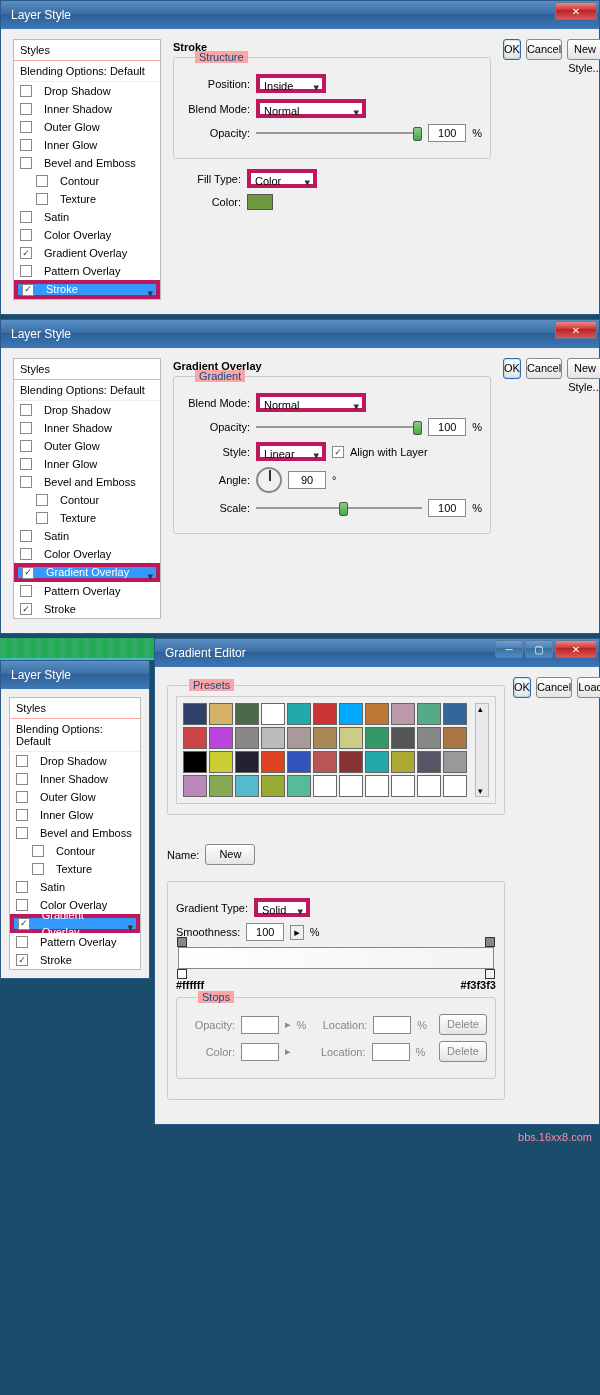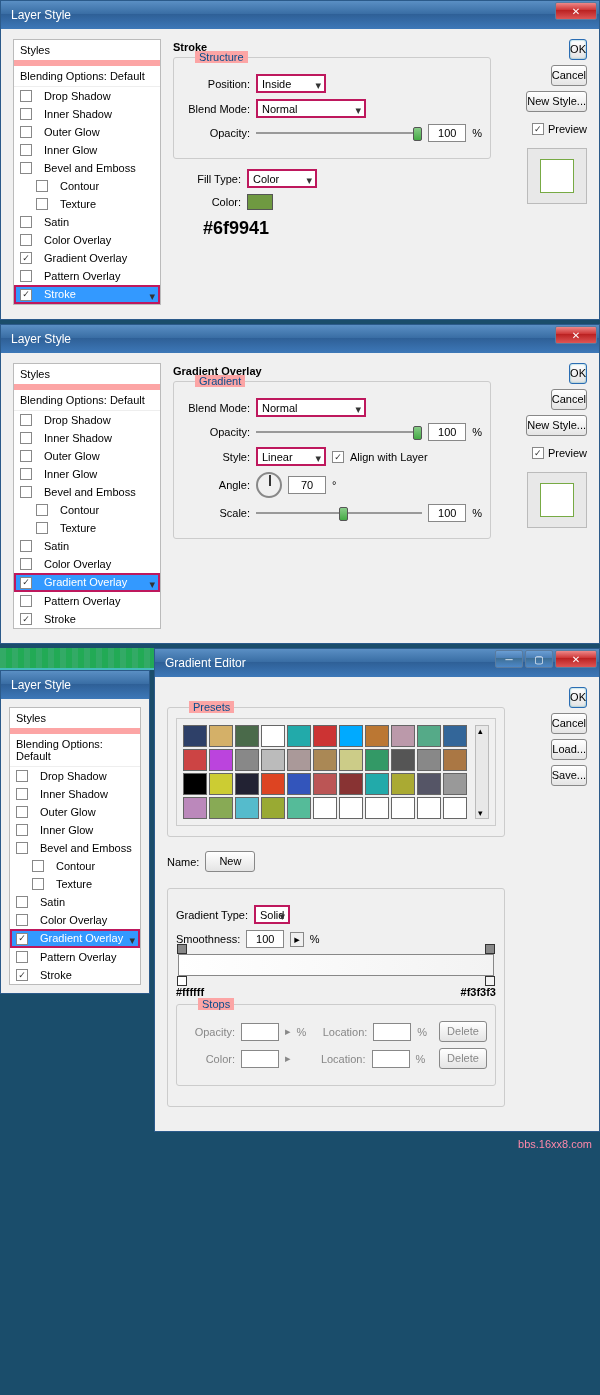--- a/index.html
+++ b/index.html
@@ -6,38 +6,38 @@
 body{background:#1a4d6b;width:600px}
 .win{border:1px solid #2b5a8a;margin-bottom:4px;background:#f0f0f0}
 .titlebar{height:28px;background:linear-gradient(#5a8fc4,#3a6ea5 45%,#2e5f96 46%,#3d78b8);display:flex;align-items:center;padding:0 4px;position:relative}
 .titlebar .t{color:#fff;font-size:12px;padding-left:6px}
 .winbtns{position:absolute;right:2px;top:1px;display:flex;gap:2px}
 .wbtn{width:28px;height:18px;border:1px solid #5a7ca0;border-radius:2px;display:flex;align-items:center;justify-content:center;font-size:10px;color:#fff}
 .wbtn.close{width:42px;background:linear-gradient(#e88,#c33 45%,#b22 46%,#d55)}
 .wbtn.min,.wbtn.max{background:linear-gradient(#6a9ed4,#4a7eb5 45%,#3e6f96 46%,#4d88c8)}
 .body{padding:10px 12px 14px;display:flex;gap:8px;background:#f0f0f0}
 .styles{width:148px;border:1px solid #bbb;background:#fff}
-.sh{padding:4px 6px;border-bottom:6px solid #fca5a5;background:#fff}
+.sh{padding:4px 6px;border-bottom:1px solid #fca5a5;background:#fff}
 .sgrp{padding:4px 6px;border-bottom:1px solid #eee;background:#fff}
 .sitem{padding:3px 6px;display:flex;align-items:center;gap:12px}
 .sitem.ind{padding-left:22px}
 .sitem.sel{background:#3399ff;color:#fff}
 .cb{width:12px;height:12px;border:1px solid #888;background:#fff;display:inline-flex;align-items:center;justify-content:center;font-size:9px;color:#333}
 .mid{flex:1;padding:0 4px}
 .fs{border:1px solid #ccc;border-radius:3px;margin:4px 0 10px;padding:10px 8px 10px 8px;position:relative}
 .fs .leg{position:absolute;top:-7px;left:21px;background:#fca5a5;padding:0 4px;color:#0a4d8c}
 .row{display:flex;align-items:center;margin:6px 0;gap:6px}
 .lbl{width:68px;text-align:right}
 .slider{flex:1;height:18px;position:relative}
 .track{position:absolute;top:8px;left:0;right:0;height:2px;background:#999}
 .thumb{position:absolute;top:3px;width:9px;height:14px;background:linear-gradient(#8c8,#4a4);border:1px solid #555;border-radius:2px}
 .num{width:38px;height:18px;border:1px solid #888;background:#fff;text-align:center;line-height:16px}
-.sel{height:19px;border:2px solid #be185d;background:#fff;padding:0 14px 0 4px;position:relative;line-height:17px}
+.sel{height:19px;border:4px solid #be185d;background:#fff;padding:0 14px 0 4px;position:relative;line-height:17px}
 .sel::after{content:"▾";position:absolute;right:3px;top:1px;color:#333}
-.btncol{width:84px;display:flex;flex-direction:column;gap:5px;align-items:flex-end}
+.btncol{width:84px;display:flex;gap:5px;align-items:flex-start}
 .btn{height:21px;border:1px solid #888;border-radius:3px;background:linear-gradient(#fff,#e4e4e4);text-align:center;line-height:19px}
 .btn.def{border:1px solid #2a6db3;box-shadow:0 0 2px #5ab inset}
 .prev{margin-top:6px;display:flex;align-items:center;gap:4px;justify-content:flex-end}
 .swbox{margin-top:8px;width:60px;height:56px;border:1px solid #bbb;background:#e8e8e8;display:flex;align-items:center;justify-content:center;align-self:flex-end}
 .swin{width:34px;height:34px;background:#fff;border:1px solid #7a4}
 .csw{width:26px;height:16px;border:1px solid #555;display:inline-block}
 .angle{width:26px;height:26px;border:2px solid #888;border-radius:50%;position:relative;display:inline-block}
 .angle::after{content:"";position:absolute;width:2px;height:11px;background:#333;left:11px;top:1px}
 .grad{height:18px;border:1px solid #555;background:linear-gradient(90deg,#222,#111);width:110px;position:relative}
 .grad::after{content:"▾";position:absolute;right:-14px;top:1px;color:#333}
@@ -144,21 +144,20 @@
           </div>
    </div>
    <div class="row">
           <span class="lbl">Fill Type:</span>
     <div class="sel" style="width:70px">Color</div>
         </div>
    <div class="row">
           <span class="lbl">Color:</span>
     <span class="csw" style="background:#6f9941"></span>
         </div>
-   <div class="bigtxt" style="margin-left:30px">#6f9941</div>
   </div>
   <div class="btncol">
    <div class="btn def">OK</div>
    <div class="btn">Cancel</div>
    <div class="btn">New Style...</div>
    <div class="prev">
           <span class="cb">✓</span>
           <span>Preview</span>
         </div>
    <div class="swbox">
@@ -249,21 +248,21 @@
           </div>
     <div class="row">
             <span class="lbl">Style:</span>
      <div class="sel" style="width:70px">Linear</div>
      <span class="cb">✓</span>
             <span>Align with Layer</span>
           </div>
     <div class="row">
             <span class="lbl">Angle:</span>
      <span class="angle"></span>
-     <div class="num">70</div>
+     <div class="num">90</div>
             <span>°</span>
           </div>
     <div class="row">
             <span class="lbl">Scale:</span>
      <div class="slider">
               <div class="track"></div>
               <div class="thumb" style="left:50%"></div>
             </div>
      <div class="num">100</div>
             <span>%</span>
@@ -353,21 +352,21 @@
   <div class="titlebar">
    <span class="t">Gradient Editor</span>
    <div class="winbtns">
     <div class="wbtn min">─</div>
     <div class="wbtn max">▢</div>
     <div class="wbtn close">✕</div>
    </div>
   </div>
   <div class="body" style="flex-direction:row">
    <div style="flex:1">
-    <div class="fs" style="margin-top:20px">
+    <div class="fs" style="margin-top:8px">
      <span class="leg">Presets</span>
      <div class="presets">
       <div class="pgrid" id="pgrid">
                   <div class="pc" style="background: rgb(46, 64, 104);"></div>
                   <div class="pc" style="background: rgb(212, 176, 104);"></div>
                   <div class="pc" style="background: rgb(74, 106, 74);"></div>
                   <div class="pc" style="background: rgb(255, 255, 255);"></div>
                   <div class="pc" style="background: rgb(34, 170, 170);"></div>
                   <div class="pc" style="background: rgb(204, 51, 51);"></div>
                   <div class="pc" style="background: rgb(0, 170, 255);"></div>
@@ -405,28 +404,28 @@
                   <div class="pc" style="background: rgb(255, 255, 255);"></div>
                   <div class="pc" style="background: rgb(255, 255, 255);"></div>
                   <div class="pc" style="background: rgb(255, 255, 255);"></div>
                   <div class="pc" style="background: rgb(255, 255, 255);"></div>
                   <div class="pc" style="background: rgb(255, 255, 255);"></div>
                   <div class="pc" style="background: rgb(255, 255, 255);"></div>
                 </div>
       <div class="scroll"></div>
      </div>
     </div>
-    <div class="row" style="margin-top:14px">
+    <div class="row" style="margin-top:29px">
               <span>Name:</span>
      <div class="btn" style="width:50px">New</div>
             </div>
     <div class="fs" style="margin-top:16px">
      <div class="row">
                 <span>Gradient Type:</span>
-      <div class="sel" style="width:36px">Solid</div>
+      <div class="sel" style="width:56px">Solid</div>
               </div>
      <div class="row">
                 <span>Smoothness:</span>
       <div class="num">100</div>
       <span style="border:1px solid #888;padding:0 3px">▸</span>
       <span>%</span>
               </div>
      <div class="gradbar">
       <div class="stop t" style="left:-2px"></div>
       <div class="stop t" style="right:-2px"></div>

